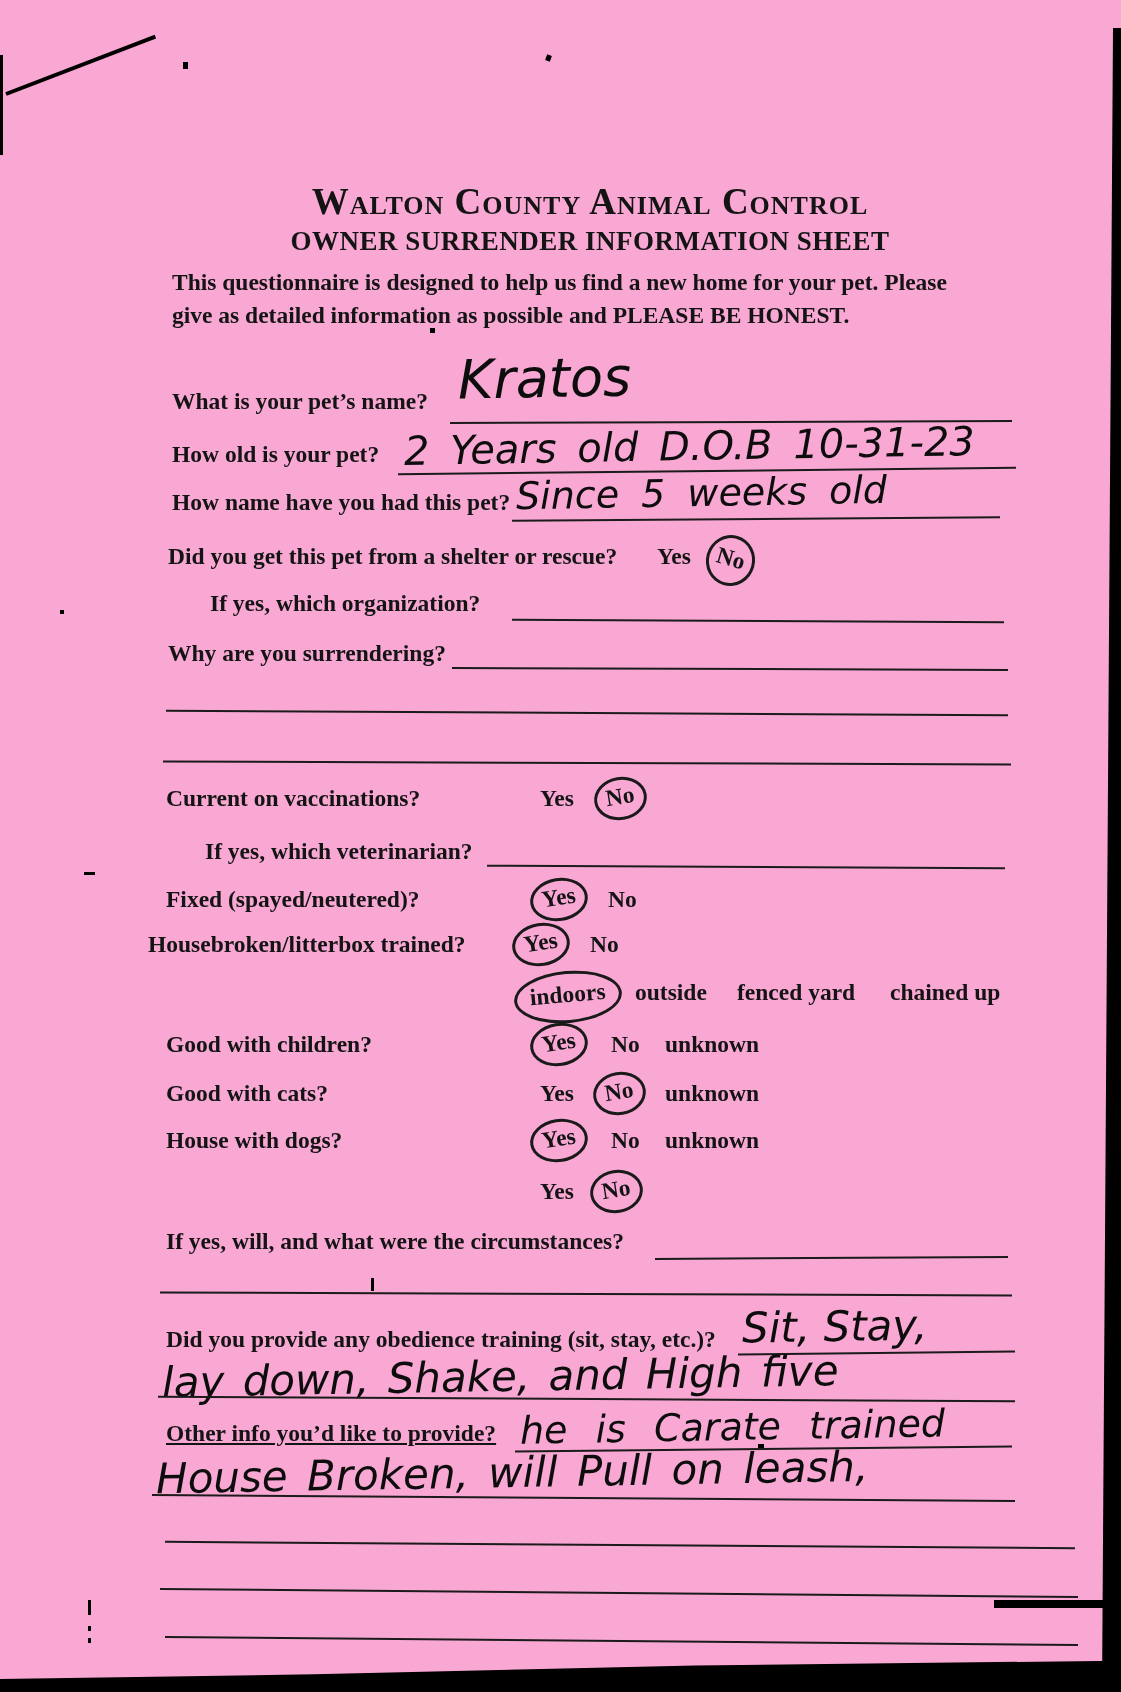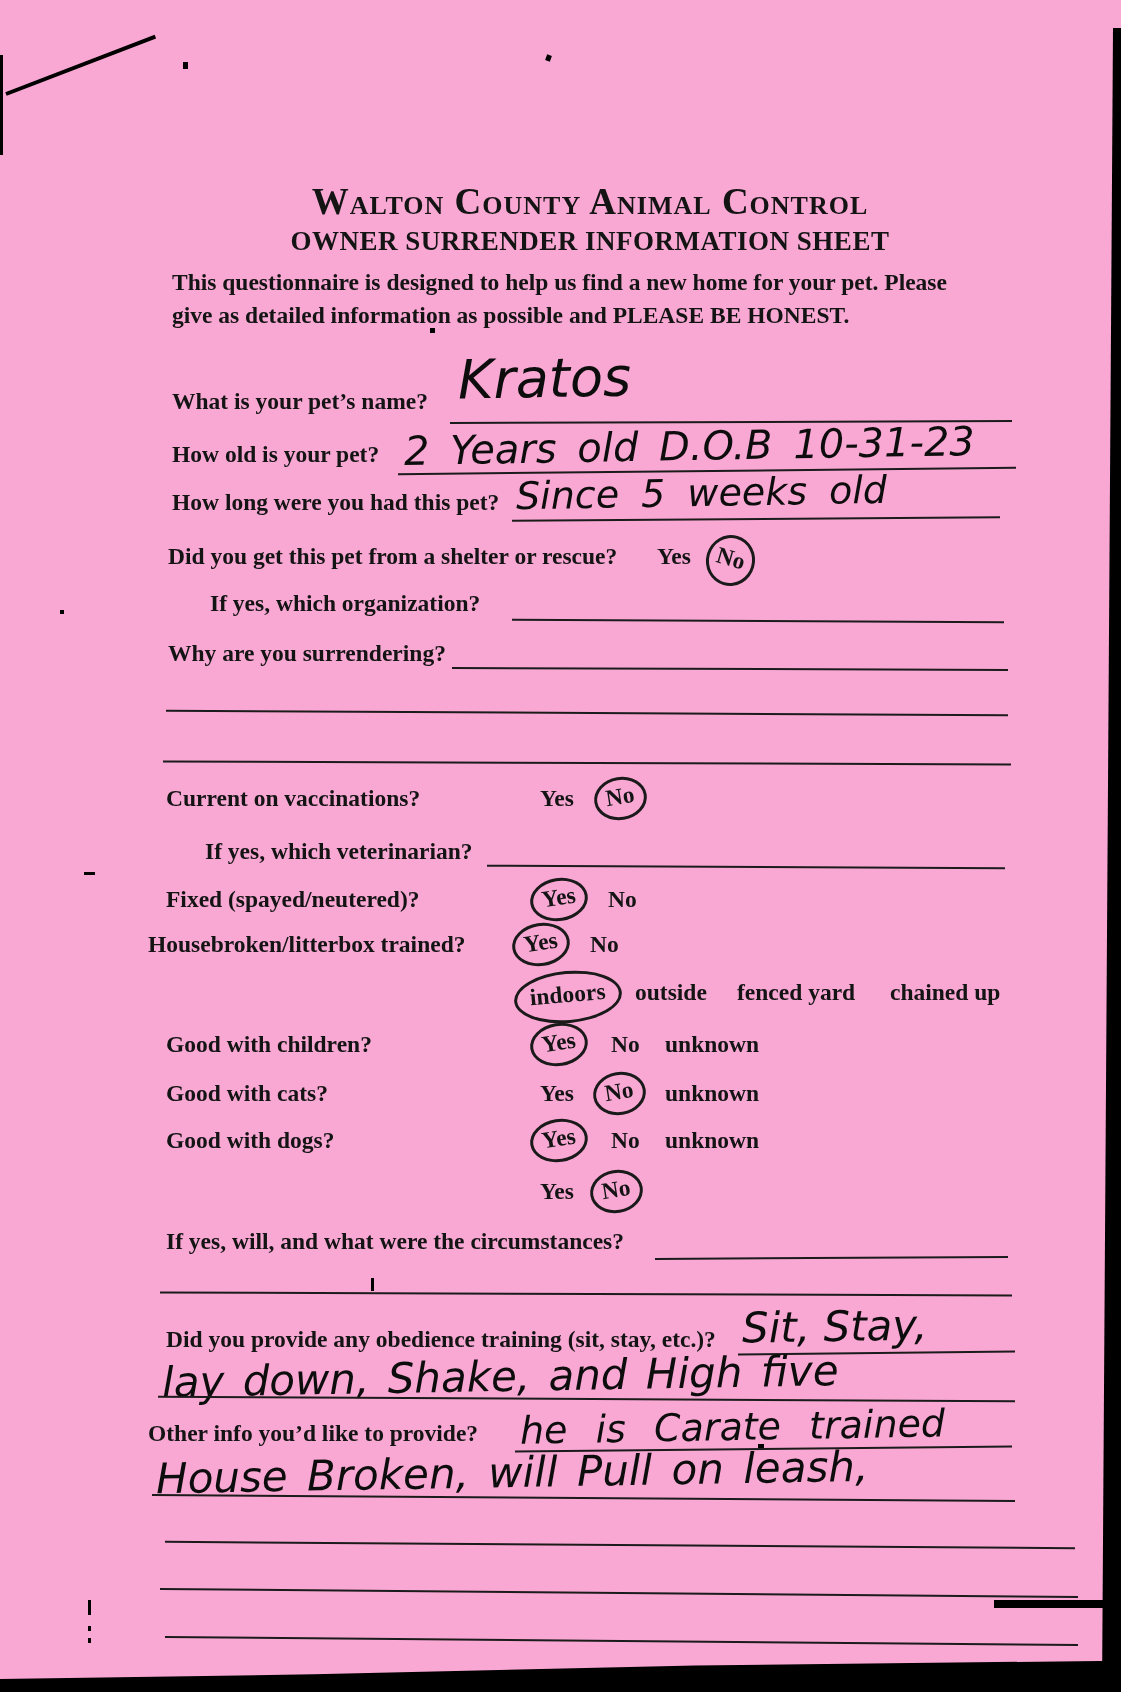--- a/index.html
+++ b/index.html
@@ -83,21 +83,21 @@
   <div class="ln" style="left:450px;top:421px;width:562px;transform:rotate(-0.2deg);"></div>
   <div class="hw" style="left:458px;top:352px;font-size:54px;">Kratos</div>
 
   <div class="row" style="left:172px;top:441px;">
     <span>How old is your pet?</span>
   </div>
   <div class="ln" style="left:398px;top:470px;width:618px;transform:rotate(-0.6deg);"></div>
   <div class="hw" style="left:404px;top:426px;font-size:40px;word-spacing:8px;">2 Years old  D.O.B  10-31-23</div>
 
   <div class="row" style="left:172px;top:489px;">
-    <span>How long were you had this pet?</span>
+    <span>How name have you had this pet?</span>
   </div>
   <div class="ln" style="left:512px;top:518px;width:488px;transform:rotate(-0.4deg);"></div>
   <div class="hw" style="left:516px;top:474px;font-size:38px;word-spacing:10px;">Since 5 weeks old</div>
 
   <div class="row" style="left:168px;top:543px;width:860px;">
     <span>Did you get this pet from a shelter or rescue?</span>
     <span class="opt" style="left:489px;">Yes</span>
     <span class="opt circ circ-tall" style="left:548px;">No</span>
   </div>
 
@@ -151,21 +151,21 @@
   </div>
 
   <div class="row" style="left:166px;top:1080px;width:860px;">
     <span>Good with cats?</span>
     <span class="opt" style="left:374px;">Yes</span>
     <span class="opt circ" style="left:437px;">No</span>
     <span class="opt" style="left:499px;">unknown</span>
   </div>
 
   <div class="row" style="left:166px;top:1127px;width:860px;">
-    <span>Good with dogs?</span>
+    <span>House with dogs?</span>
     <span class="opt circ" style="left:374px;">Yes</span>
     <span class="opt" style="left:445px;">No</span>
     <span class="opt" style="left:499px;">unknown</span>
   </div>
 
   <div class="row" style="left:166px;top:1178px;width:860px;">
     <span class="opt" style="left:374px;">Yes</span>
     <span class="opt circ" style="left:434px;">No</span>
   </div>
 
@@ -176,21 +176,21 @@
   <div class="ln" style="left:160px;top:1293px;width:852px;transform:rotate(0.2deg);"></div>
 
   <div class="row" style="left:166px;top:1326px;">
     <span>Did you provide any obedience training (sit, stay, etc.)?</span>
   </div>
   <div class="ln" style="left:738px;top:1352px;width:277px;transform:rotate(-0.6deg);"></div>
   <div class="hw" style="left:742px;top:1306px;font-size:42px;">Sit, Stay,</div>
   <div class="hw" style="left:162px;top:1356px;font-size:42px;word-spacing:5px;">lay down, Shake, and High five</div>
   <div class="ln" style="left:158px;top:1398px;width:857px;transform:rotate(0.3deg);"></div>
 
-  <div class="row" style="left:148px;top:1420px;">
+  <div class="row" style="left:166px;top:1420px;text-decoration:underline;">
     <span>Other info you’d like to provide?</span>
   </div>
   <div class="ln" style="left:515px;top:1448px;width:497px;transform:rotate(-0.6deg);"></div>
   <div class="hw" style="left:520px;top:1408px;font-size:38px;word-spacing:16px;">he is Carate trained</div>
   <div class="hw" style="left:156px;top:1452px;font-size:42px;word-spacing:6px;">House Broken, will Pull on leash,</div>
   <div class="ln" style="left:152px;top:1497px;width:863px;transform:rotate(0.4deg);"></div>
 
   <div class="ln" style="left:165px;top:1544px;width:910px;transform:rotate(0.4deg);"></div>
   <div class="ln" style="left:160px;top:1592px;width:918px;transform:rotate(0.5deg);"></div>
   <div class="ln" style="left:165px;top:1640px;width:913px;transform:rotate(0.5deg);"></div>

